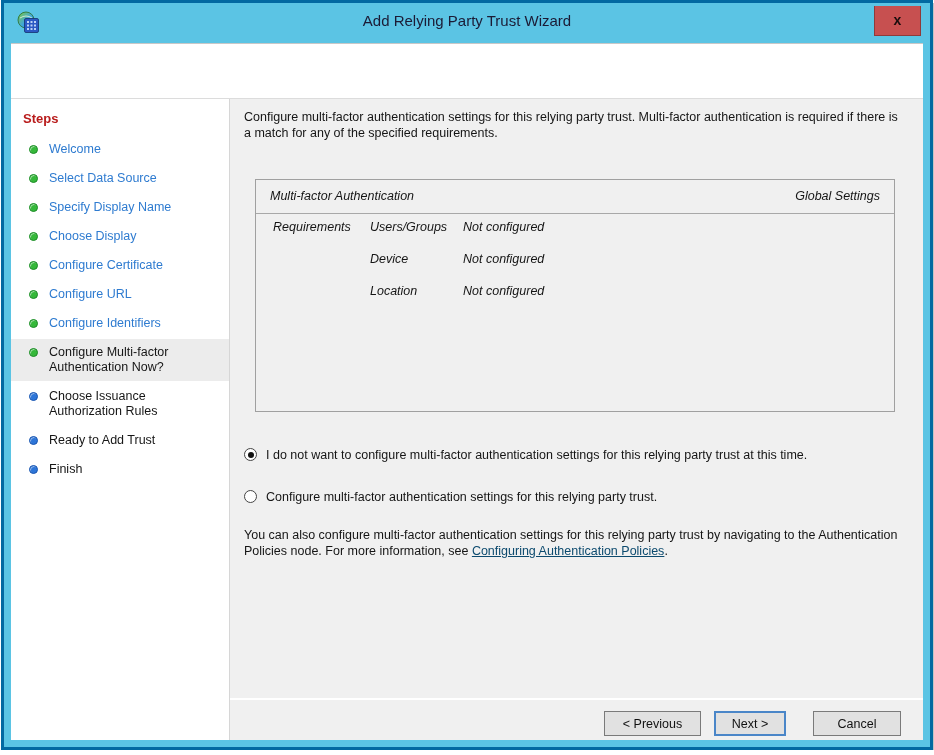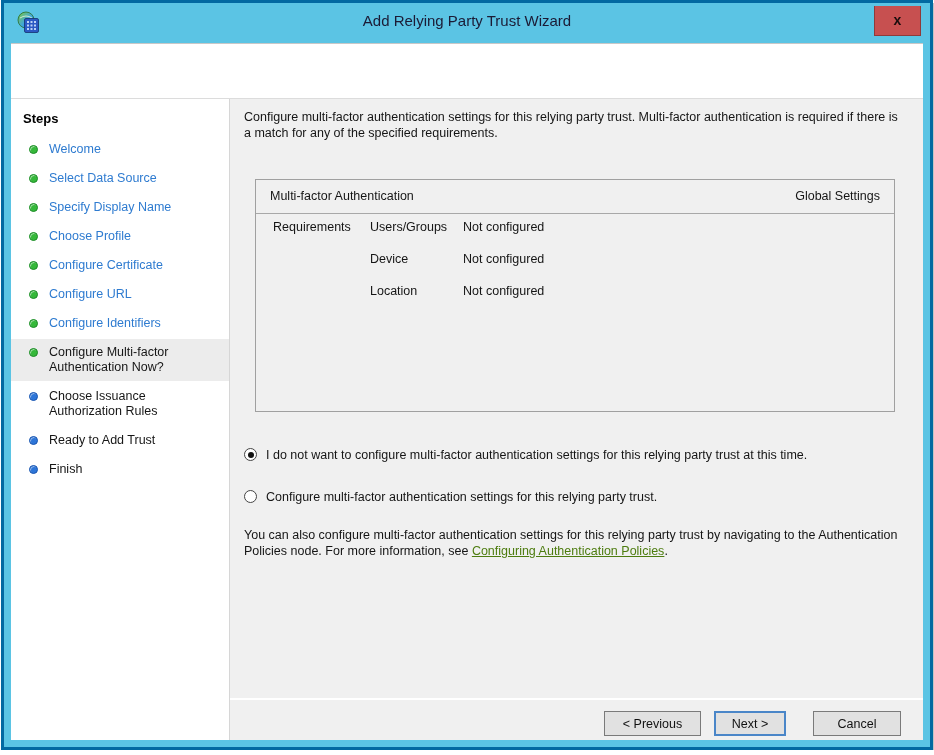--- a/index.html
+++ b/index.html
@@ -21,36 +21,36 @@
   
   .panel{
     position:absolute;left:7px;right:7px;top:40px;bottom:7px;background:#ffffff;
     border-top:1px solid #c8c8c8;box-sizing:border-box;
   }
   .header-band{position:absolute;left:0;right:0;top:0;height:54px;background:#ffffff;}
   .body{position:absolute;left:0;right:0;top:54px;bottom:0;border-top:1px solid #dcdcdc;}
   
   .sidebar{position:absolute;left:0;top:0;bottom:0;width:218px;background:#ffffff;overflow:hidden;padding-top:8px;box-sizing:border-box;}
   .v-divider{position:absolute;left:218px;top:0;bottom:0;width:1px;background:#d6d6d6;}
-  .steps-heading{font-size:13px;font-weight:bold;color:#000000;padding-left:12px;margin:4px 0 10px 0;}
+  .steps-heading{font-size:13px;font-weight:bold;color:#b91c1c;padding-left:12px;margin:4px 0 10px 0;}
   .step{display:flex;align-items:flex-start;padding:6px 8px 6px 18px;margin-bottom:2px;cursor:default;}
   .step[data-state="current"]{background:#ececec;}
   .bullet{flex:0 0 auto;width:9px;height:9px;border-radius:50%;margin:3px 0 0 0;box-sizing:border-box;}
   .step[data-state="done"] .bullet,
   .step[data-state="current"] .bullet{background:#35b83a;border:1px solid #1d8c27;box-shadow:inset 1px 1px 0 rgba(255,255,255,.5);}
   .step[data-state="upcoming"] .bullet{background:#2d75d8;border:1px solid #1a55b0;box-shadow:inset 1px 1px 0 rgba(255,255,255,.45);}
   .step-label{margin-left:11px;font-size:12.5px;line-height:15px;max-width:150px;}
   .step[data-state="done"] .step-label{color:#2e7bd0;}
   .step[data-state="current"] .step-label,
   .step[data-state="upcoming"] .step-label{color:#161616;}
   
   .content{position:absolute;left:219px;top:0;right:0;bottom:0;background:#f0f0f0;}
   .intro{position:absolute;left:14px;top:10px;width:664px;font-size:12.5px;line-height:16px;color:#151515;}
   
-  .mfa-box{position:absolute;left:25px;top:80px;width:640px;height:233px;border:1px solid #a0a0a0;box-sizing:border-box;background:#f0f0f0;}
+  .mfa-box{position:absolute;left:25px;top:80px;width:640px;height:233px;border:1px solid #a0a0a0;box-sizing:border-box;background:#f0f0f0;font-style:italic;}
   .mfa-header{position:absolute;left:0;right:0;top:0;height:33px;border-bottom:1px solid #a8a8a8;}
   .mfa-header-left{position:absolute;left:14px;top:9px;font-size:12.5px;color:#151515;}
   .mfa-header-right{position:absolute;right:14px;top:9px;font-size:12.5px;color:#151515;}
   .mfa-rows{position:absolute;left:0;right:0;top:22px;padding-top:18px;}
   .mfa-row{position:relative;height:32px;font-size:12.5px;color:#151515;}
   .mfa-col-group{position:absolute;left:17px;top:0;}
   .mfa-col-item{position:absolute;left:114px;top:0;}
   .mfa-col-value{position:absolute;left:207px;top:0;}
   
   .option{position:absolute;left:14px;display:flex;align-items:flex-start;cursor:default;}
@@ -59,21 +59,21 @@
   .radio{
     flex:0 0 auto;width:13px;height:13px;border-radius:50%;background:#ffffff;
     border:1px solid #454545;box-sizing:border-box;margin-top:1px;position:relative;
   }
   .option[data-checked="true"] .radio::after{
     content:"";position:absolute;left:2.5px;top:2.5px;width:6px;height:6px;border-radius:50%;background:#111111;
   }
   .option-label{margin-left:9px;font-size:12.5px;line-height:16px;color:#151515;max-width:650px;}
   
   .footnote{position:absolute;left:14px;top:428px;width:666px;font-size:12.5px;line-height:16px;color:#151515;}
-  .footnote a{color:#4d7c0f;text-decoration:underline;cursor:pointer;}
+  .footnote a{color:#0c4a6e;text-decoration:underline;cursor:pointer;}
   
   .footer-sep{position:absolute;left:0;right:0;top:599px;height:2px;background:#ffffff;}
   .btn{
     position:absolute;top:612px;height:25px;box-sizing:border-box;
     background:#e1e1e1;border:1px solid #7a7a7a;
     font-family:"Liberation Sans", sans-serif;font-size:12.5px;color:#111111;
     text-align:center;line-height:22px;cursor:default;
   }
   .btn.previous{left:374px;width:97px;}
   .btn.next{left:484px;width:72px;border:2px solid #4a86c8;line-height:20px;}
@@ -127,21 +127,21 @@
         <div class="step" data-state="done">
           <span class="bullet"></span>
           <span class="step-label">Select Data Source</span>
         </div>
         <div class="step" data-state="done">
           <span class="bullet"></span>
           <span class="step-label">Specify Display Name</span>
         </div>
         <div class="step" data-state="done">
           <span class="bullet"></span>
-          <span class="step-label">Choose Profile</span>
+          <span class="step-label">Choose Display</span>
         </div>
         <div class="step" data-state="done">
           <span class="bullet"></span>
           <span class="step-label">Configure Certificate</span>
         </div>
         <div class="step" data-state="done">
           <span class="bullet"></span>
           <span class="step-label">Configure URL</span>
         </div>
         <div class="step" data-state="done">

